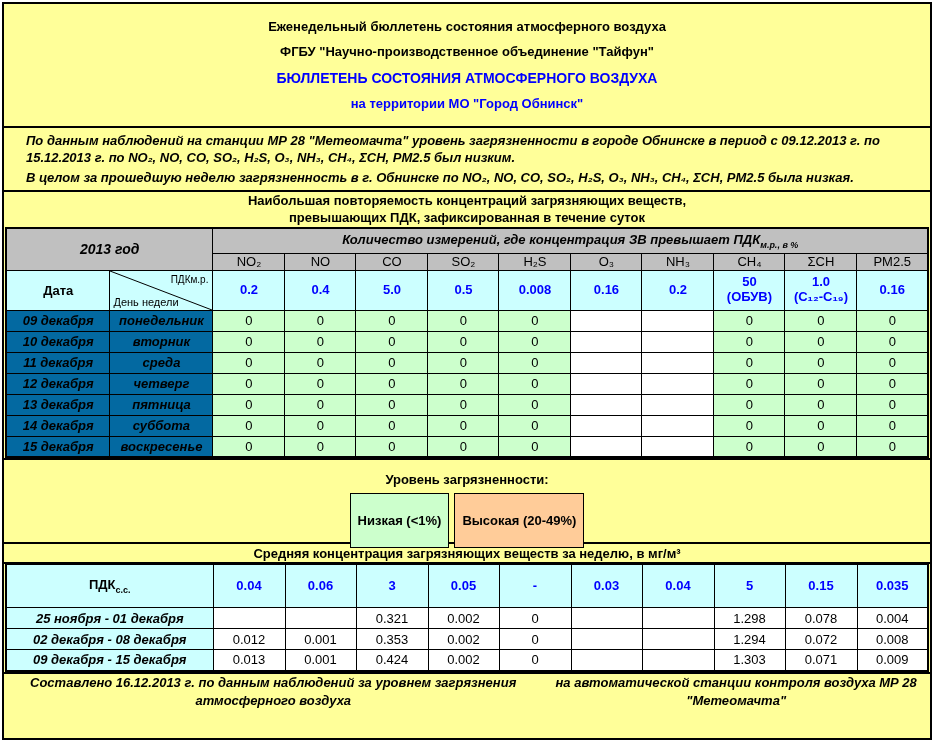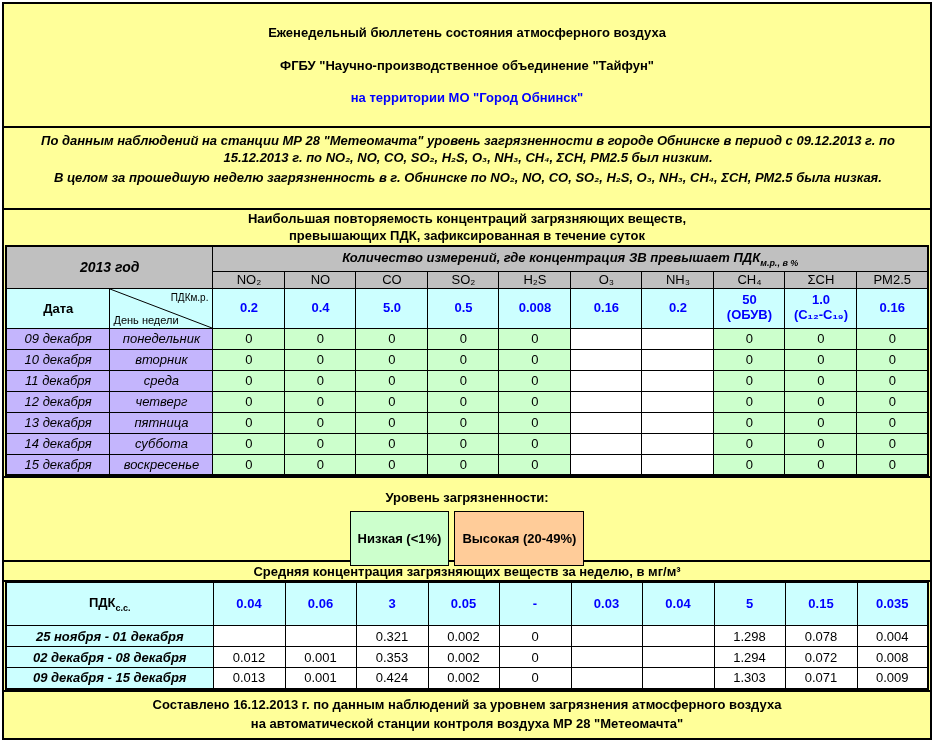--- a/index.html
+++ b/index.html
@@ -10,21 +10,21 @@
   }
   .sec { border-bottom: 2px solid #000; flex: none; }
 
   
   .sec-titles { height: 124px; display: flex; flex-direction: column; justify-content: space-evenly; text-align: center; padding: 4px 0; }
   .title-line { font-weight: bold; font-size: 13px; }
   .title-line.blue { color: #0000FF; }
   .title-line.big { font-size: 14px; }
 
   
-  .sec-summary { height: 82px; text-align: center; padding: 5px 6px 0 8px; }
+  .sec-summary { height: 64px; padding: 5px 6px 0 22px; }
   .sec-summary p { margin: 0 0 3px 0; font-weight: bold; font-style: italic; font-size: 13px; line-height: 1.3; }
 
   
   .tbl-title { height: 35px; display: flex; flex-direction: column; justify-content: center; text-align: center; }
   .tbl-title div { font-weight: bold; font-size: 13px; line-height: 1.25; }
   table { border-collapse: collapse; table-layout: fixed; width: 922px; margin: 0 auto; border: 2px solid #000; background: #fff; }
   td, th { border: 1px solid #000; padding: 0 2px; text-align: center; vertical-align: middle; font-size: 13px; overflow: hidden; }
   .gray  { background: #C0C0C0; }
   .cyan  { background: #CCFFFF; }
   #t1 .hrowA th { height: 25px; }
@@ -33,50 +33,51 @@
   #t1 tbody tr td { height: 21px; }
   .year-cell { font-weight: bold; font-style: italic; font-size: 14px; }
   .qty-cell  { font-weight: bold; font-style: italic; }
   .qty-cell sub, .pdk-label sub { font-size: 9px; }
   .pdk-val { color: #0000FF; font-weight: bold; white-space: pre-line; line-height: 1.15; }
   .date-label { font-weight: bold; }
   .diag-cell { position: relative; }
   .diag-cell svg { position: absolute; left: 0; top: 0; width: 100%; height: 100%; }
   .diag-top { position: absolute; top: 3px; right: 4px; font-size: 10px; }
   .diag-bottom { position: absolute; bottom: 2px; left: 3px; font-size: 11px; }
-  .date-cell, .day-cell { background: #c4b5fd; font-weight: normal; font-style: italic; }
+  .date-cell, .day-cell { background: #0369a1; font-weight: bold; font-style: italic; }
   .val-cell { background: #CCFFCC; }
   #t1 tbody td:nth-child(8), #t1 tbody td:nth-child(9) { background: #fff; }
 
   
   .sec-legend { height: 84px; text-align: center; padding-top: 12px; }
   .legend-title { font-weight: bold; font-size: 13px; margin-bottom: 6px; }
   .legend-row { display: inline-flex; gap: 5px; }
   .legend-item { border: 1px solid #000; font-weight: bold; font-size: 13px; padding: 19px 7px; }
 
   
   .weekly-title { height: 20px; display: flex; align-items: center; justify-content: center; font-weight: bold; font-size: 13px; border-bottom: 2px solid #000; }
   #t2 { border-top: none; }
   #t2 .pdkrow td { height: 43px; }
   #t2 tbody tr td { height: 21px; }
   .pdk-label { font-weight: bold; }
   .period-cell { background: #CCFFFF; font-weight: bold; font-style: italic; }
 
   
-  .sec-footer { border-bottom: none; flex: 1; display: flex; flex-direction: column; justify-content: center; text-align: center; }
+  .sec-footer { border-bottom: none; flex: 1; display: flex; flex-direction: row; justify-content: space-between; text-align: center; font-style: italic; }
   .sec-footer div { font-weight: bold; font-size: 13px; line-height: 1.45; }
 </style>
 </head>
 <body>
 
 <div class="page">
 
   <div class="sec sec-titles">
     <div class="title-line">Еженедельный бюллетень состояния атмосферного воздуха</div>
     <div class="title-line">ФГБУ "Научно-производственное объединение "Тайфун"</div>
+    <div class="title-line blue big">БЮЛЛЕТЕНЬ СОСТОЯНИЯ АТМОСФЕРНОГО ВОЗДУХА</div>
     <div class="title-line blue">на территории МО "Город Обнинск"</div>
   </div>
 
   <div class="sec sec-summary">
     <p>По данным наблюдений на станции МР 28 "Метеомачта" уровень загрязненности в городе Обнинске в период с 09.12.2013 г. по 15.12.2013 г. по NO₂, NO, CO, SO₂, H₂S, O₃, NH₃, CH₄, ΣCH, PM2.5 был низким.</p>
     <p>В целом за прошедшую неделю загрязненность в г. Обнинске по NO₂, NO, CO, SO₂, H₂S, O₃, NH₃, CH₄, ΣCH, PM2.5 была низкая.</p>
   </div>
 
   <div class="sec sec-t1">
     <div class="tbl-title">

